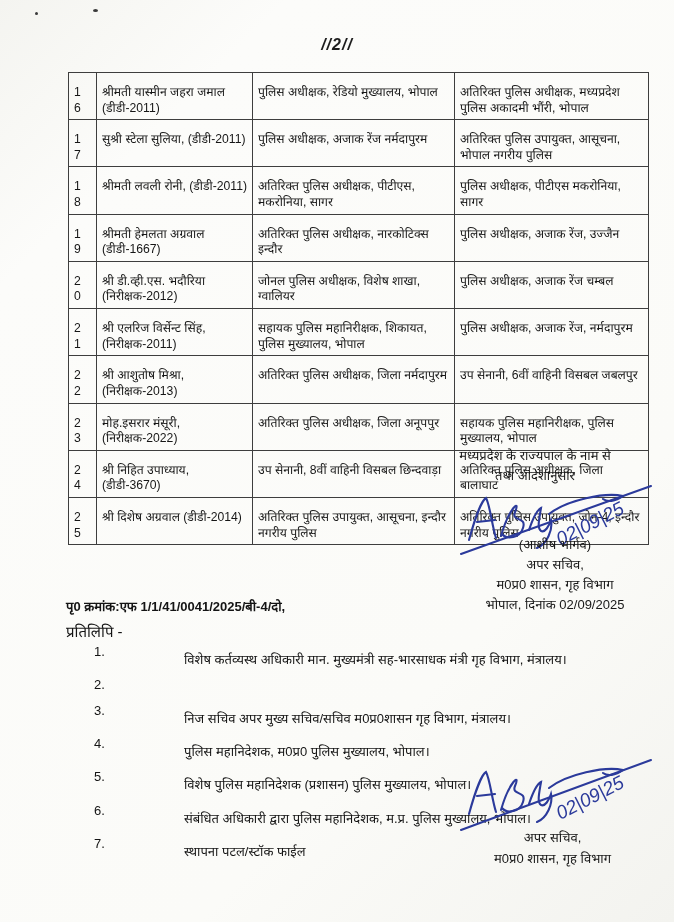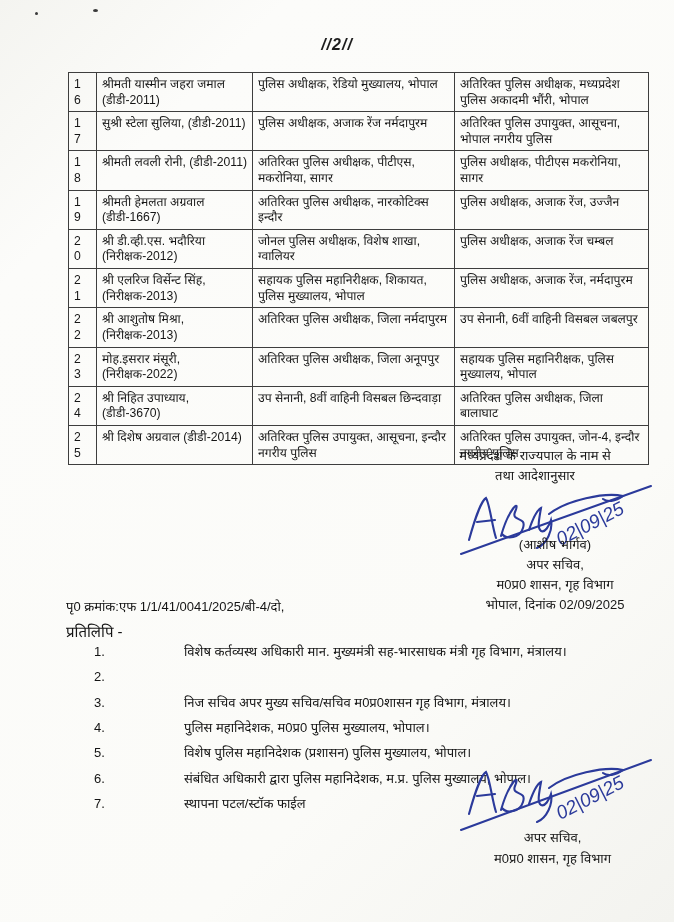--- a/index.html
+++ b/index.html
@@ -18,38 +18,38 @@
     position:absolute;top:36px;left:0;width:100%;text-align:center;
     font-size:16px;font-weight:bold;font-style:italic;letter-spacing:1px;color:#1c1c1c;
   }
   table.transfer-table{
     position:absolute;left:68px;top:72px;width:580px;
     border-collapse:collapse;table-layout:fixed;
     font-size:12.2px;line-height:1.28;color:#161616;
   }
   table.transfer-table td{
     border:1.4px solid #3e3e3e;
-    padding:4px 5px 3px 5px;
+    padding:12px 5px 3px 5px;
     vertical-align:top;
     word-wrap:break-word;
   }
   td.sn{letter-spacing:2px;padding-left:3px;}
   .order-block{
     position:absolute;left:385px;top:446px;width:300px;
     text-align:center;font-size:13px;line-height:1.55;color:#171717;
   }
   .sig{position:absolute;pointer-events:none;}
   .sig-date{font-size:19px;font-style:italic;}
   .signer-lines{margin-top:2px;}
-  .ref-line{position:absolute;left:66px;top:597px;font-size:13px;color:#141414;}
+  .ref-line{position:absolute;left:66px;top:597px;font-size:13px;color:#141414;font-weight:bold;}
   .copy-label{position:absolute;left:66px;top:621px;font-size:15px;color:#141414;}
   .copy-list{position:absolute;left:66px;top:643px;width:560px;font-size:13px;color:#141414;}
   .copy-item{display:flex;margin-bottom:6.5px;line-height:1.45;}
   .copy-item .num{width:28px;margin-left:28px;flex:0 0 auto;}
-  .copy-item .txt{flex:1;padding-left:62px;text-indent:0;}
+  .copy-item .txt{flex:1;padding-left:62px;text-indent:0;margin-top:8px;}
   .closing-line{position:absolute;left:66px;top:818px;font-size:13px;color:#141414;}
   .bottom-signer{
     position:absolute;left:445px;top:828px;width:215px;
     text-align:center;font-size:13px;line-height:1.6;color:#171717;
   }
   .ink{stroke:#2b3a9b;fill:none;stroke-width:2.1;stroke-linecap:round;}
   .ink-text{fill:#2b3a9b;}
 </style>
 </head>
 <body>
@@ -94,21 +94,21 @@
         <td>पुलिस अधीक्षक, अजाक रेंज, उज्जैन</td>
       </tr>
       <tr>
         <td class="sn">20</td>
         <td>श्री डी.व्ही.एस. भदौरिया (निरीक्षक-2012)</td>
         <td>जोनल पुलिस अधीक्षक, विशेष शाखा, ग्वालियर</td>
         <td>पुलिस अधीक्षक, अजाक रेंज चम्बल</td>
       </tr>
       <tr>
         <td class="sn">21</td>
-        <td>श्री एलरिज विर्सेन्ट सिंह, (निरीक्षक-2013)</td>
+        <td>श्री एलरिज विर्सेन्ट सिंह, (निरीक्षक-2011)</td>
         <td>सहायक पुलिस महानिरीक्षक, शिकायत, पुलिस मुख्यालय, भोपाल</td>
         <td>पुलिस अधीक्षक, अजाक रेंज, नर्मदापुरम</td>
       </tr>
       <tr>
         <td class="sn">22</td>
         <td>श्री आशुतोष मिश्रा, (निरीक्षक-2013)</td>
         <td>अतिरिक्त पुलिस अधीक्षक, जिला नर्मदापुरम</td>
         <td>उप सेनानी, 6वीं वाहिनी विसबल जबलपुर</td>
       </tr>
       <tr>

